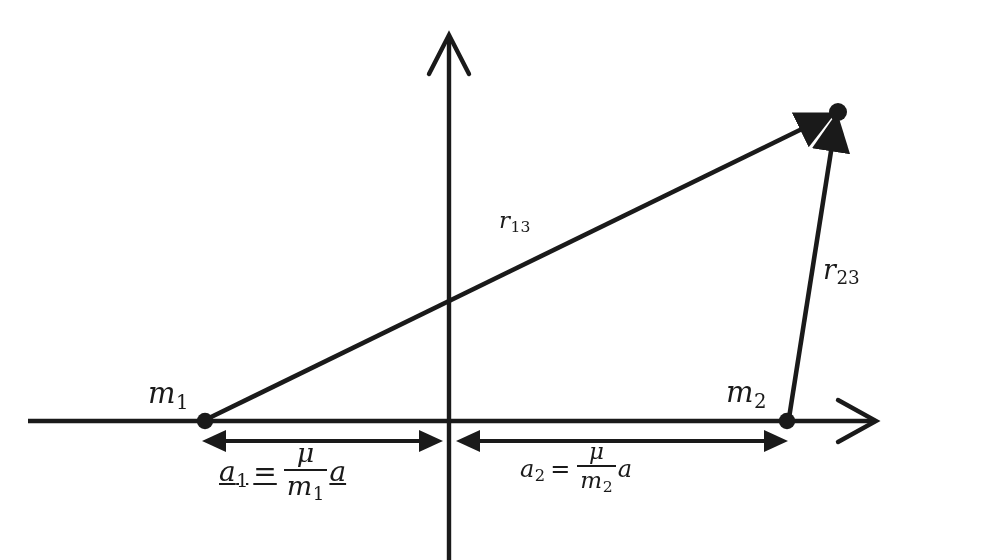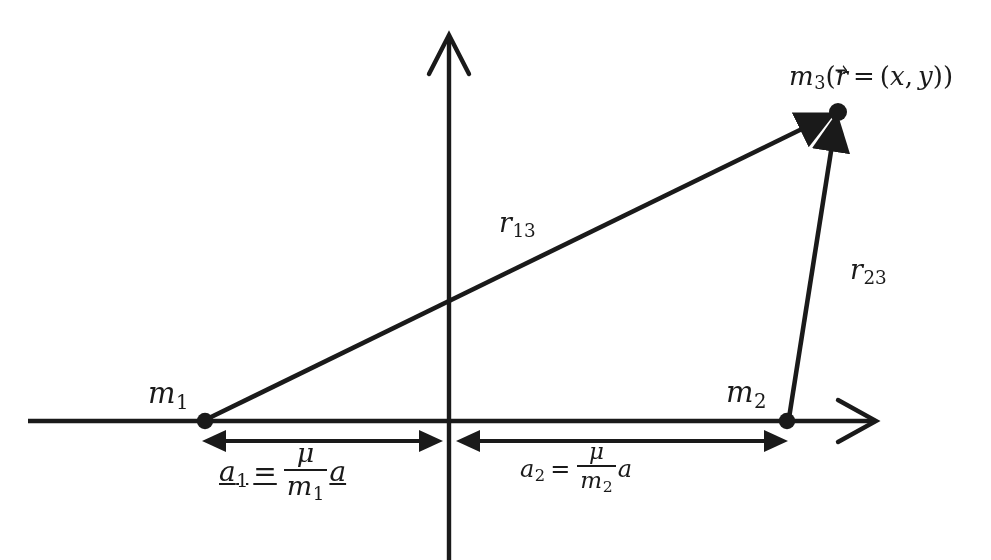--- a/index.html
+++ b/index.html
@@ -81,22 +81,22 @@
     overflow: visible;
   }
   .eq { font-style: normal; margin: 0 5px; }
   .paren { font-style: normal; }
   .comma { font-style: normal; }
 
   
   #label-m1      { left: 148px; top: 379px; font-size: 29px; }
   #label-m2      { left: 726px; top: 378px; font-size: 29px; }
   #label-m3      { left: 789px; top: 62px;  font-size: 26px; }
-  #label-r13     { left: 499px; top: 209px; font-size: 27px; }
-  #label-r23     { left: 823px; top: 256px; font-size: 27px; margin-left: 27px; }
+  #label-r13     { left: 499px; top: 209px; font-size: 23px; }
+  #label-r23     { left: 823px; top: 256px; font-size: 27px; }
   #label-a1      { left: 219px; top: 440px; font-size: 28px; text-decoration: underline; }
   #label-a2      { left: 520px; top: 440px; font-size: 24px; }
 </style>
 </head>
 <body>
 
 <div id="diagram-root">
 
   <svg class="figure" viewBox="0 0 991 560">
     <defs>
@@ -144,26 +144,20 @@
   </svg>
 
   <div class="mlabel" id="label-m1">
     <span class="it">m</span><span class="sub">1</span>
   </div>
 
   <div class="mlabel" id="label-m2">
     <span class="it">m</span><span class="sub">2</span>
   </div>
 
-  <div class="mlabel" id="label-m3">
-    <span class="it">m</span><span class="sub">3</span><span class="paren">(</span><span class="vec"><span class="varrow"><svg viewBox="0 0 20 8" width="100%" height="100%" preserveAspectRatio="none">
-            <line x1="1" y1="5.2" x2="17" y2="5.2" stroke="#1a1a1a" stroke-width="1.5"></line>
-            <polyline points="13.4,1.8 18.4,5.2 13.4,8.6" fill="none" stroke="#1a1a1a" stroke-width="1.5" stroke-linecap="round"></polyline>
-          </svg></span><span class="vsym it">r</span></span><span class="eq">=</span><span class="paren">(</span><span class="it">x</span><span class="comma">,</span> <span class="it">y</span><span class="paren">)</span><span class="paren">)</span>
-  </div>
 
   <div class="mlabel" id="label-r13">
     <span class="it">r</span><span class="sub">13</span>
   </div>
 
   <div class="mlabel" id="label-r23">
     <span class="it">r</span><span class="sub">23</span>
   </div>
 
   <div class="mlabel" id="label-a1">

